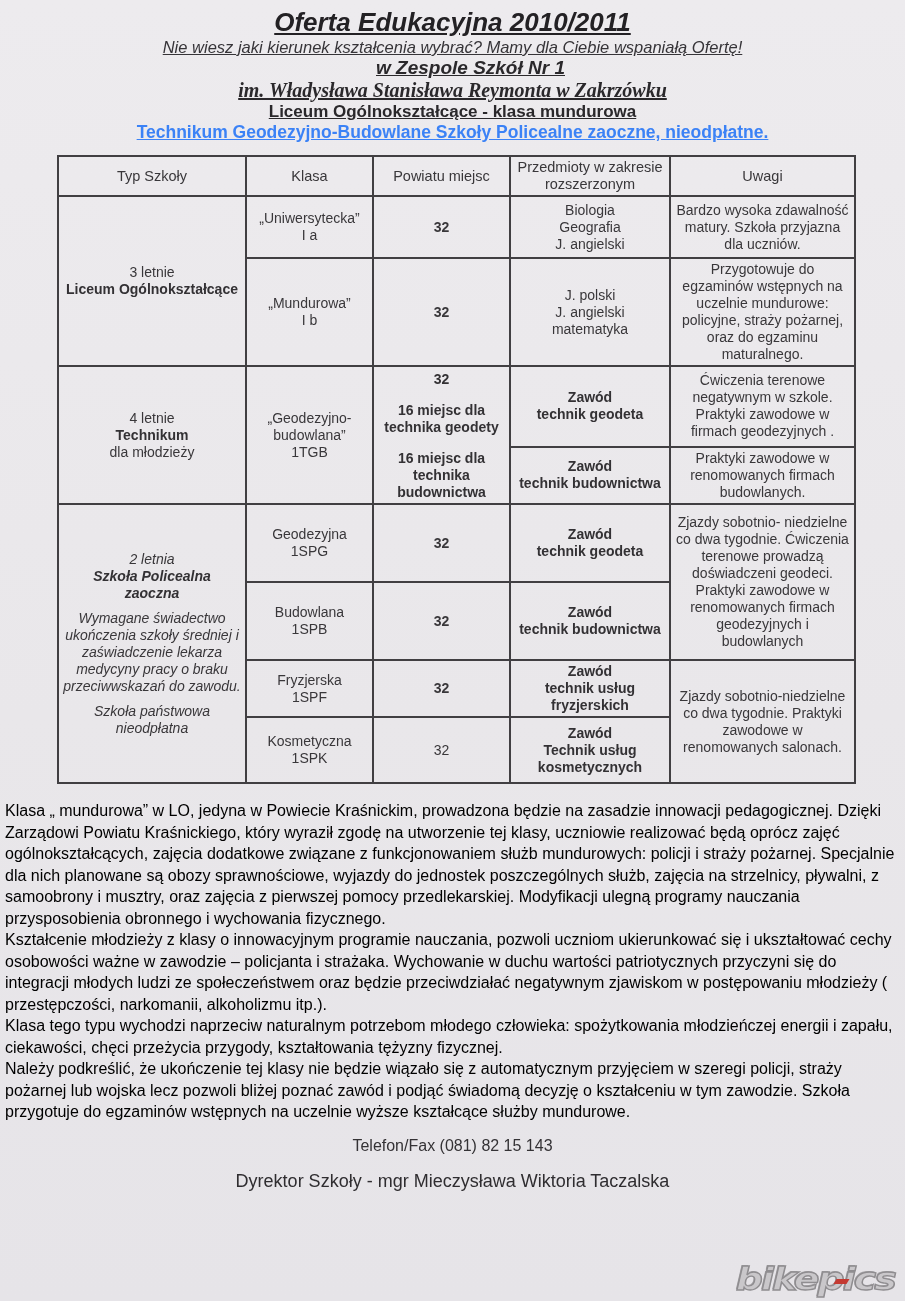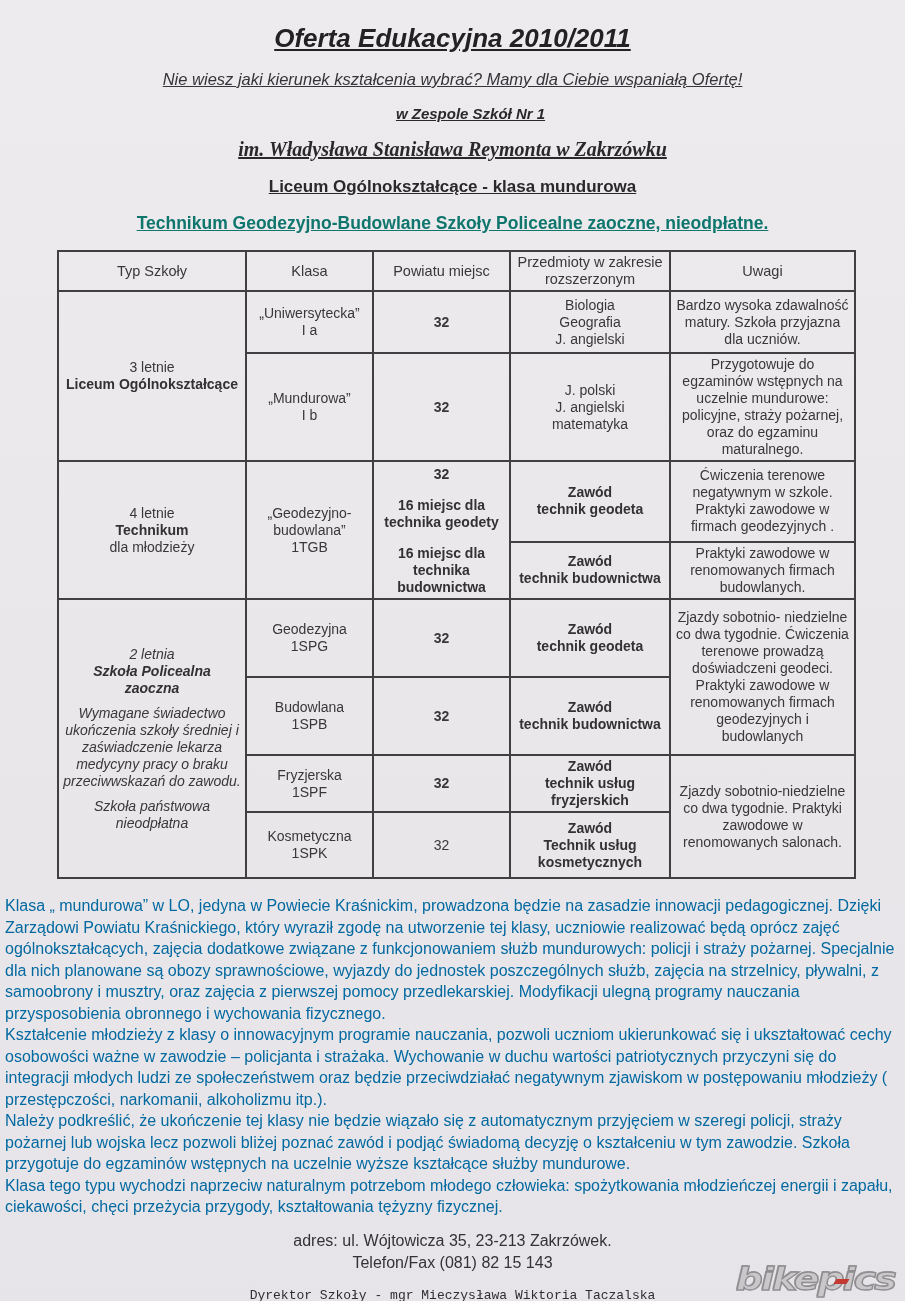--- a/index.html
+++ b/index.html
@@ -7,53 +7,53 @@
     width:905px;height:1301px;overflow:hidden;position:relative;
     background:linear-gradient(180deg,#edebee 0%,#e9e7ea 55%,#e6e4e8 100%);
     font-family:"Liberation Sans",sans-serif;
     color:#2e2c2f;
     -webkit-font-smoothing:antialiased;
   }
   .page{position:relative;width:905px;height:1301px;}
 
   
   .hdr{text-align:center;padding-top:7px;}
-  .hdr div{margin:16px auto;text-decoration:underline;}
+  .hdr div{margin:0 auto;text-decoration:underline;}
   .t1{font-size:26px;font-weight:bold;font-style:italic;text-decoration:underline;margin-bottom:5px;color:#232124;}
   .t2,.t3,.t4{font-size:16.5px;font-style:italic;color:#363438;margin:2px 0;}
   .t2,.t4{text-decoration:underline;}
-  .t5{font-size:15px;font-weight:bold;font-style:italic;margin:5px 0 3px;color:#2a282b;padding-left:36px;}
+  .t5{font-size:19px;font-weight:bold;font-style:italic;margin:5px 0 3px;color:#2a282b;padding-left:36px;}
   .t6{font-family:"Liberation Serif",serif;font-size:20px;font-weight:bold;font-style:italic;text-decoration:underline;margin:3px 0;color:#2a282b;}
   .t7{font-size:17px;font-weight:bold;text-decoration:underline;margin:4px 0 2px;color:#2a282b;}
-  .t8{font-size:17.5px;font-weight:bold;text-decoration:underline;margin:2px 0 0;color:#0f766e;}
+  .t8{font-size:17.5px;font-weight:bold;text-decoration:underline;margin:2px 0 0;color:#3b82f6;}
 
   
   table.offer{border-collapse:collapse;margin:12px 0 0 57px;table-layout:fixed;background:transparent;padding-left:31px;}
   table.offer th,table.offer td{
     border:2px solid #413f42;text-align:center;vertical-align:middle;
     font-size:14px;line-height:17px;padding:2px 4px;color:#39373a;
     overflow:hidden;
   }
   table.offer th{font-weight:normal;font-size:14.5px;}
   .b{font-weight:bold;color:#333134;}
   .it{font-style:italic;}
   .top{vertical-align:top;}
   .gap-s{height:8px;}
   .gap-m{height:14px;}
   td.typecell{font-size:13.5px;line-height:17px;}
 
   
-  .bodytext{padding:16px 5px 0 5px;font-size:16px;line-height:21.5px;color:#0369a1;}
+  .bodytext{padding:16px 5px 0 5px;font-size:16px;line-height:21.5px;color:#000000;}
   .bodytext p{margin:0;}
 
   
   .contact{margin-top:12px;text-align:center;font-size:16px;line-height:22px;color:#343235;}
   .contact .email{text-decoration:underline;}
   .footer{text-align:center;color:#2f2d30;}
-  .director{font-family:Liberation Mono, monospace;font-size:13px;margin-top:14px;text-align:center;}
+  .director{font-family:Liberation Sans, sans-serif;font-size:18px;margin-top:14px;text-align:center;}
 
   
   .watermark{
     position:absolute;right:10px;bottom:4px;height:44px;width:215px;
     font-family:"DejaVu Sans",sans-serif;
     font-size:38px;font-weight:bold;font-style:italic;letter-spacing:-2px;
     color:#c9c7ca;-webkit-text-stroke:1.6px #8f8d90;
     transform:scaleY(0.82);transform-origin:bottom right;
     text-shadow:1px 1px 0 #f4f2f5, -1px -1px 0 #a5a3a6;
     user-select:none;line-height:44px;text-align:right;
@@ -219,26 +219,25 @@
         <div class="b">Technik usług</div>
         <div class="b">kosmetycznych</div>
       </td>
     </tr>
   </tbody>
     </table>
 
   <div class="bodytext">
     <p>Klasa „ mundurowa” w LO, jedyna w Powiecie Kraśnickim, prowadzona będzie na zasadzie innowacji pedagogicznej. Dzięki Zarządowi Powiatu Kraśnickiego, który wyraził zgodę na utworzenie tej klasy, uczniowie realizować będą oprócz zajęć ogólnokształcących, zajęcia dodatkowe związane z funkcjonowaniem służb mundurowych: policji  i straży pożarnej. Specjalnie dla nich planowane są obozy sprawnościowe, wyjazdy do jednostek poszczególnych służb, zajęcia na strzelnicy, pływalni, z samoobrony i musztry, oraz zajęcia z pierwszej pomocy przedlekarskiej. Modyfikacji ulegną programy nauczania przysposobienia obronnego i wychowania fizycznego.</p>
     <p>Kształcenie młodzieży z klasy o innowacyjnym programie nauczania, pozwoli uczniom ukierunkować się i ukształtować cechy osobowości ważne w zawodzie – policjanta i strażaka. Wychowanie w duchu wartości patriotycznych przyczyni się do integracji młodych ludzi ze społeczeństwem oraz będzie przeciwdziałać negatywnym zjawiskom w postępowaniu młodzieży ( przestępczości, narkomanii, alkoholizmu itp.).</p>
+    <p>Klasa tego typu wychodzi naprzeciw naturalnym potrzebom młodego człowieka: spożytkowania młodzieńczej energii i zapału, ciekawości, chęci przeżycia przygody, kształtowania tężyzny fizycznej.</p>
     <p>Należy podkreślić, że ukończenie tej klasy nie będzie wiązało się z automatycznym przyjęciem w szeregi policji, straży pożarnej lub wojska lecz pozwoli bliżej poznać zawód i podjąć świadomą decyzję o kształceniu w tym zawodzie. Szkoła przygotuje do egzaminów wstępnych na uczelnie wyższe kształcące służby mundurowe.</p>
-    <p>Klasa tego typu wychodzi naprzeciw naturalnym potrzebom młodego człowieka: spożytkowania młodzieńczej energii i zapału, ciekawości, chęci przeżycia przygody, kształtowania tężyzny fizycznej.</p>
   </div>
 
   <div class="contact">
-    <div>adres: ul. Wójtowicza 35, 23-213 Zakrzówek.</div>
     <div>Telefon/Fax (081) 82 15 143</div>
   </div>
 
   <div class="footer">
     <div class="director">Dyrektor Szkoły - mgr Mieczysława Wiktoria Taczalska</div>
 
   </div>
 
   <div class="watermark">bikepics</div>
   <div class="red-tick"></div>

